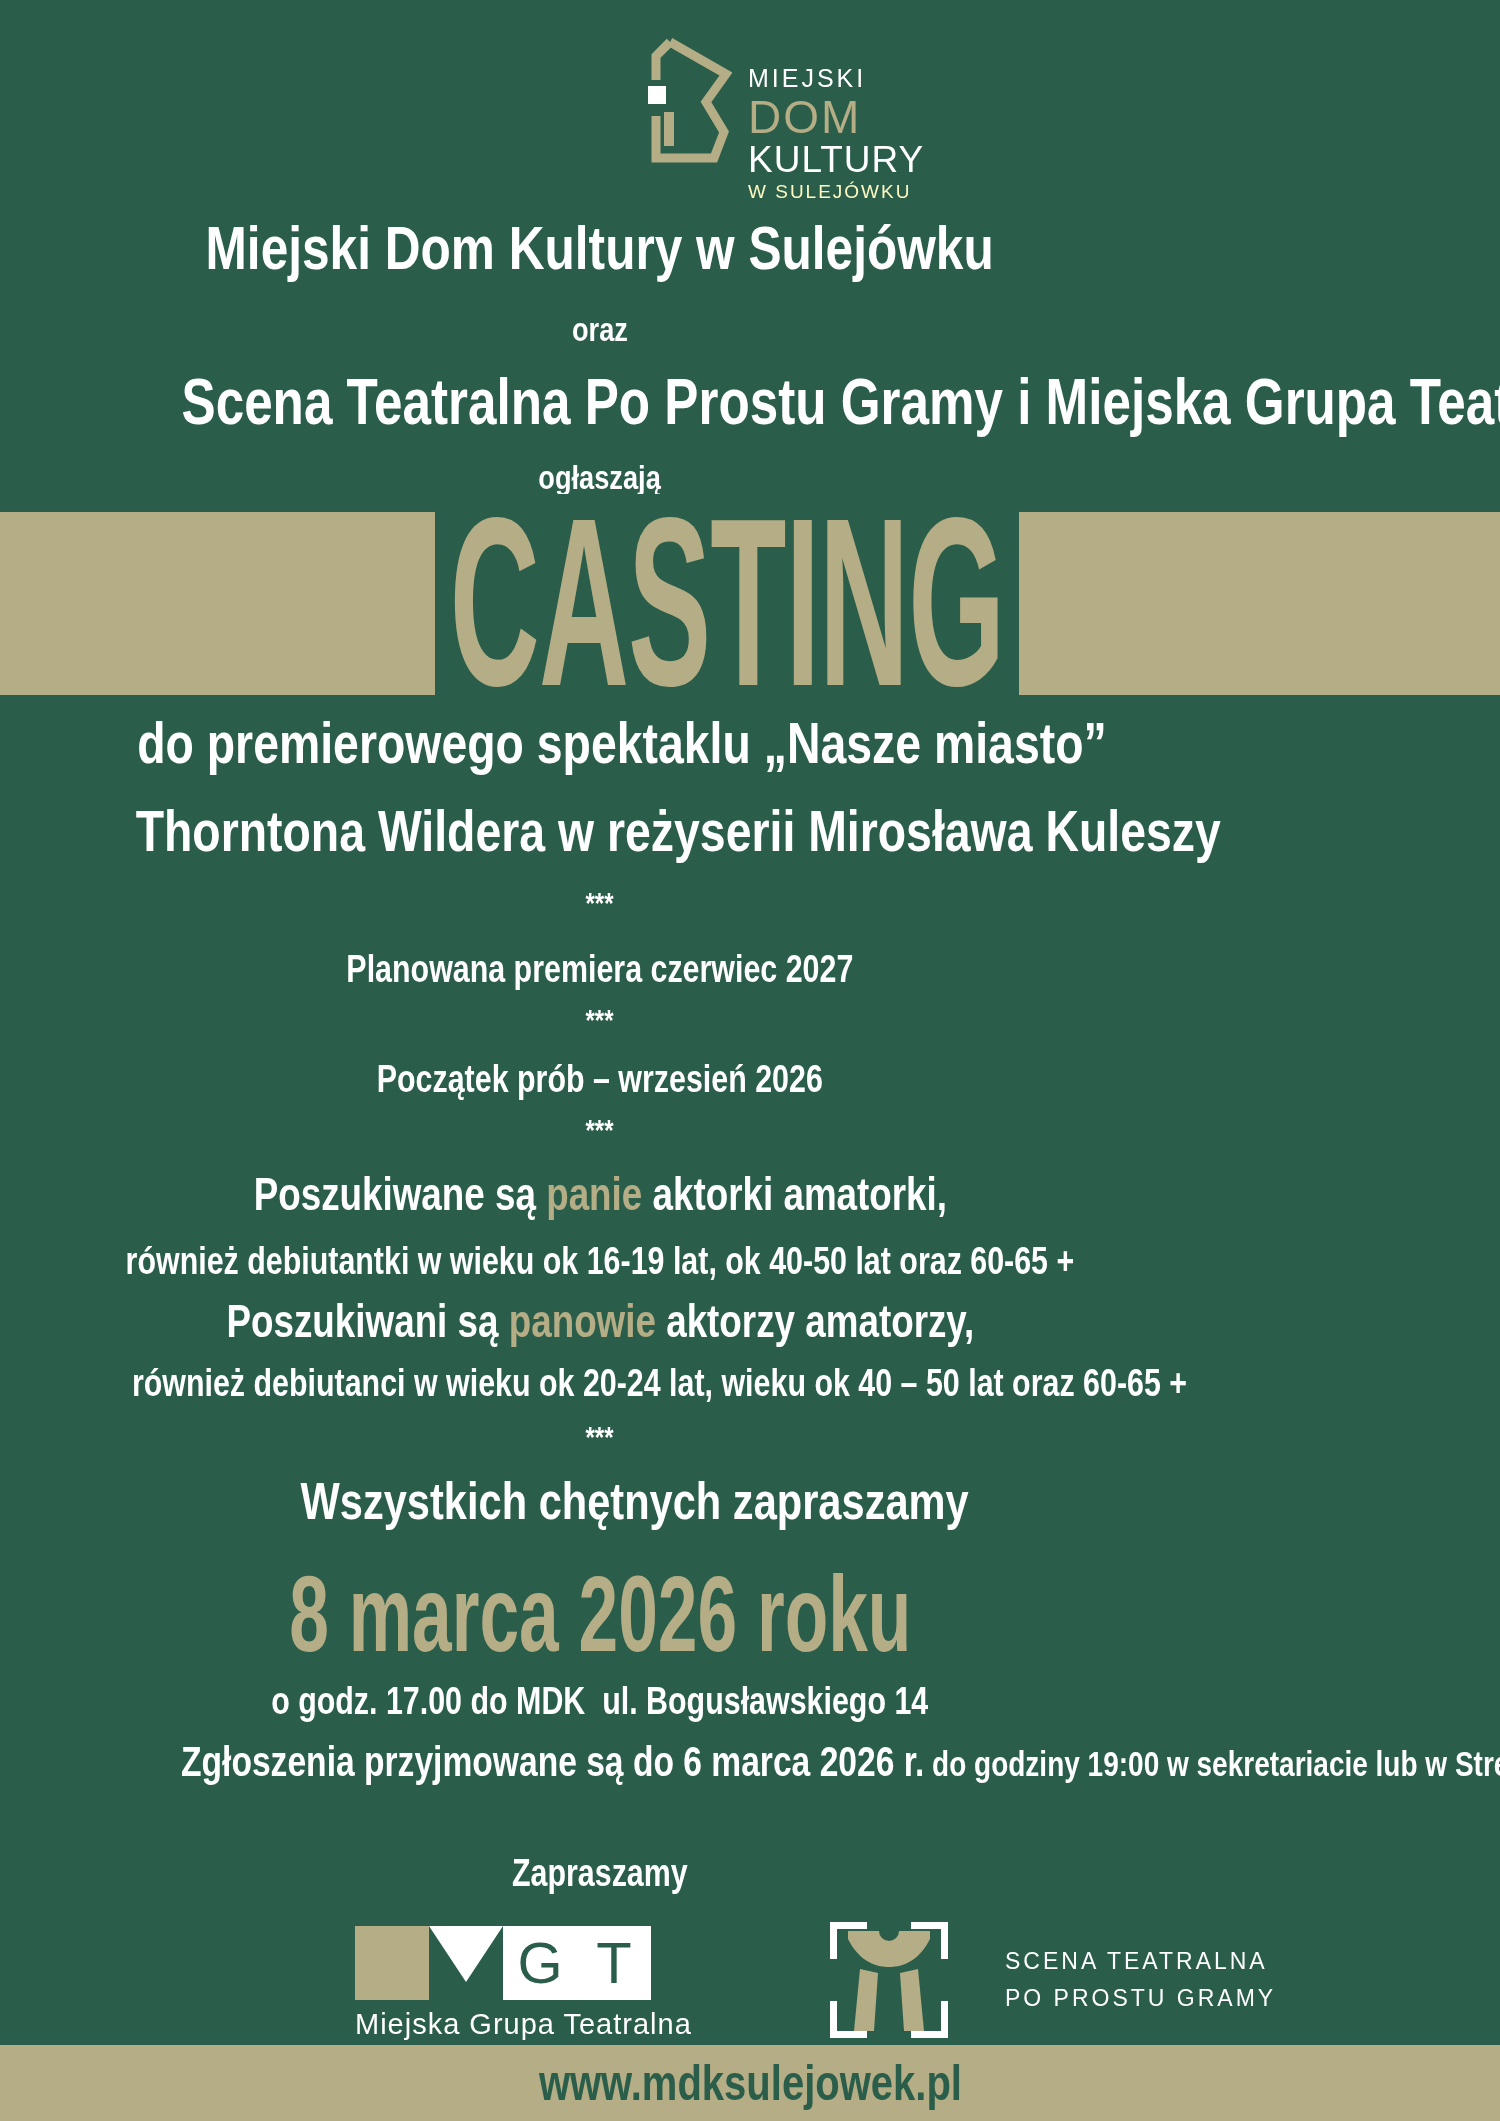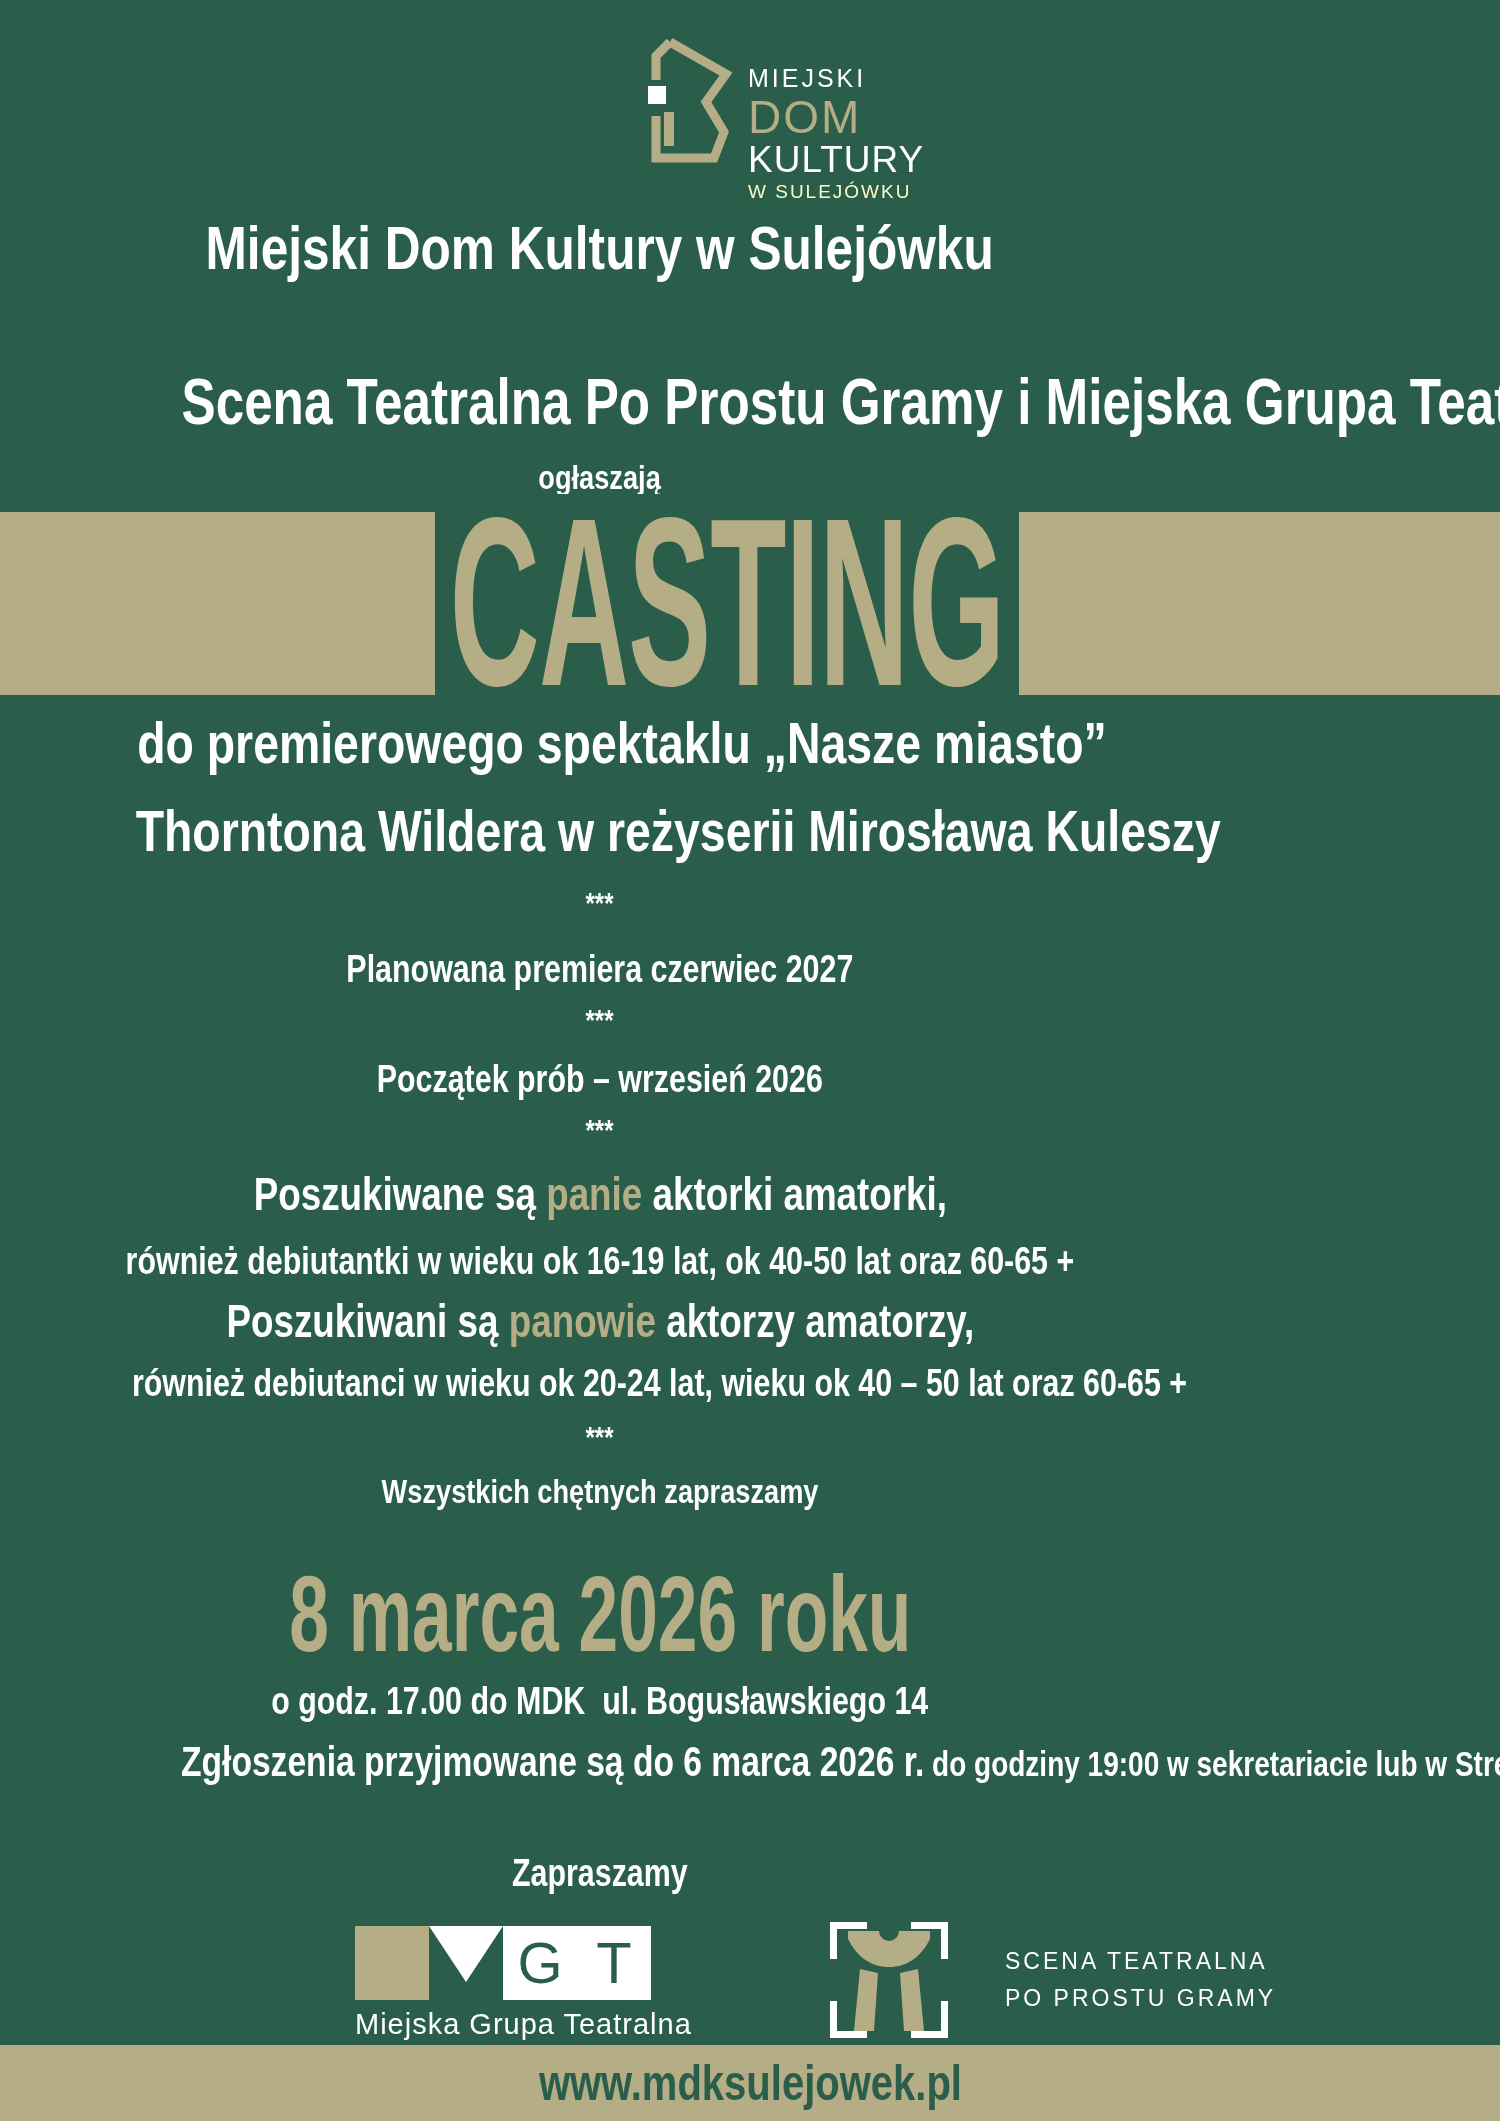--- a/index.html
+++ b/index.html
@@ -78,20 +78,23 @@
       <div class="mdk-w1">MIEJSKI</div>
       <div class="mdk-w2">DOM</div>
       <div class="mdk-w3">KULTURY</div>
       <div class="mdk-w4">W SULEJÓWKU</div>
     </div>
   </div>
 
   <div class="line" style="top:212px; font-size:62px;">
     <span class="cx">Miejski Dom Kultury w Sulejówku</span>
   </div>
+  <div class="line" style="top:310px; font-size:34px;">
+    <span class="cx">oraz</span>
+  </div>
   <div class="line" style="top:366px; font-size:64px;">
     <span class="cx">Scena Teatralna Po Prostu Gramy i Miejska Grupa Teatralna</span>
   </div>
   <div class="line" style="top:458px; font-size:34px;">
     <span class="cx">ogłaszają</span>
   </div>
 
   <div class="band"></div>
   <div class="casting-box">
     <span class="casting-text">CASTING</span>
@@ -128,21 +131,21 @@
   </div>
   <div class="line" style="top:1295px; font-size:46px;">
     <span class="cx"><span>Poszukiwani są </span><span class="tan">panowie</span><span> aktorzy amatorzy,</span></span>
   </div>
   <div class="line" style="top:1362px; font-size:38px;">
     <span class="cx">również debiutanci w wieku ok 20-24 lat, wieku ok 40 – 50 lat oraz 60-65 +</span>
   </div>
   <div class="line" style="top:1420px; font-size:30px;">
     <span class="cx">***</span>
   </div>
-  <div class="line" style="top:1472px; font-size:34px;">
+  <div class="line" style="top:1472px; font-size:52px;margin-left:35px;">
     <span class="cx">Wszystkich chętnych zapraszamy</span>
   </div>
 
   <div class="line tan" style="top:1552px; font-size:108px;">
     <span class="cx-narrow tan" style="transform:scaleX(0.66);">8 marca 2026 roku</span>
   </div>
   <div class="line" style="top:1680px; font-size:38px;">
     <span class="cx">o godz. 17.00 do MDK  ul. Bogusławskiego 14</span>
   </div>
 

